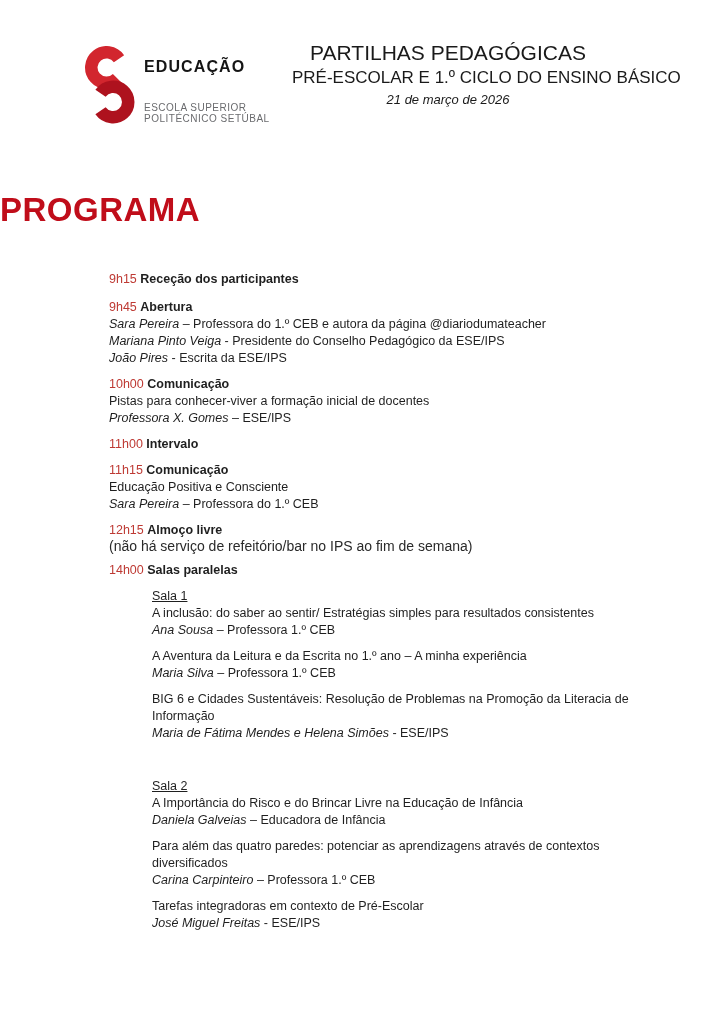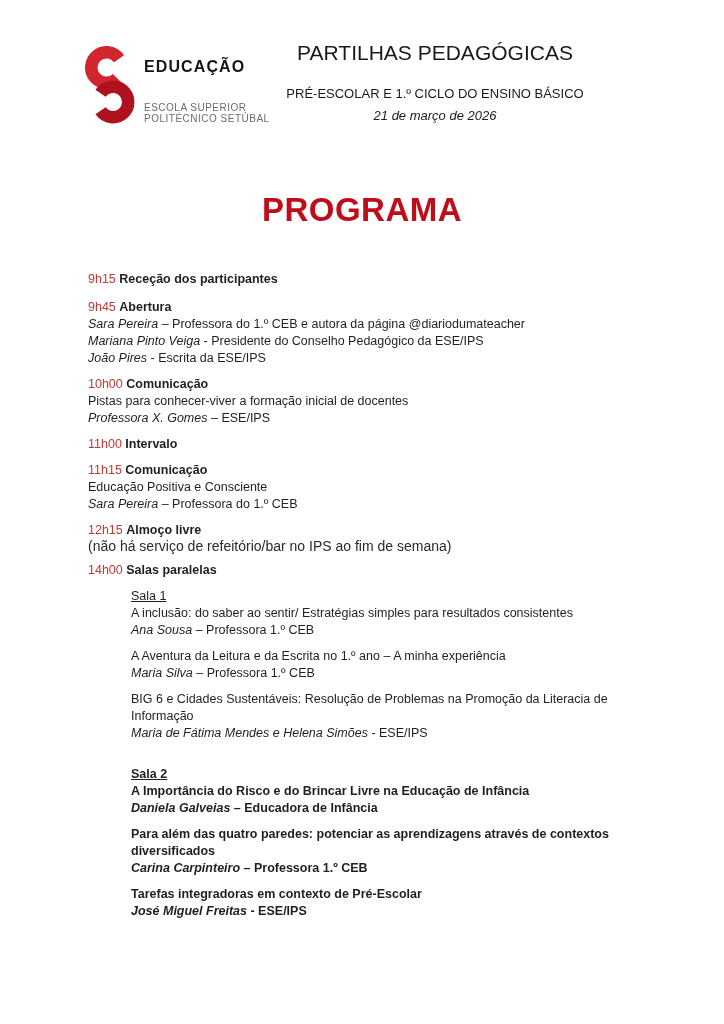--- a/index.html
+++ b/index.html
@@ -20,51 +20,51 @@
   .logo-title {
     font-weight: 700; font-size: 16px; letter-spacing: 1.1px;
     color: #151515; margin-top: 7px; white-space: nowrap;
   }
   .logo-sub {
     margin-top: 26px; font-size: 10px; letter-spacing: 0.5px;
     color: #6a6b6e; line-height: 11px; white-space: nowrap;
   }
 
   .event-head {
-    position: absolute; left: 279px; top: 40px; width: 312px;
+    position: absolute; left: 292px; top: 40px; width: 312px;
     text-align: center; color: #1a1a1a;
   }
   .event-title { font-size: 21px; line-height: 26px; white-space: nowrap; }
-  .event-subtitle { font-size: 13px; line-height: 17px; margin-top: 19px; white-space: nowrap; }
+  .event-subtitle { font-size: 17px; line-height: 17px; margin-top: 3px; white-space: nowrap; }
   .event-date { font-size: 13px; line-height: 17px; margin-top: 5px; font-style: italic; }
 
   
   .program-title {
     position: absolute; top: 191px; left: 0; width: 724px;
-    text-align: center; margin: 0;
+    text-align: left; margin: 0;
     font-size: 33px; line-height: 38px; font-weight: 700;
     color: #c00d1a; letter-spacing: 0.5px;
   }
 
   
   .schedule {
-    position: absolute; top: 271px; left: 88px; width: 545px;
+    position: absolute; top: 271px; left: 109px; width: 545px;
     font-size: 12.5px; line-height: 17px;
   }
   .block { margin: 0 0 9px 0; }
   .block.first { margin-bottom: 11px; }
   .line { min-height: 17px; }
   .time { color: #be3a34; }
   .entry-title { font-weight: 700; }
   .name { font-style: italic; }
   .note { font-size: 14px; line-height: 14px; color: #2a2a2a; }
 
   
   .salas { margin-left: 43px; margin-top: 4px; width: 495px; }
-  .sala + .sala { margin-top: 24px; font-weight: bold; }
+  .sala + .sala { margin-top: 36px; }
   .sala-name { text-decoration: underline; }
   .talk { margin: 0 0 9px 0; }
 </style>
 </head>
 <body>
 
 <div class="logo">
   <svg class="logo-icon" width="50" height="78" viewBox="0 0 50 78" aria-hidden="true">
     <path d="M 34.0 12.75 A 15.25 15.25 0 1 0 32.3 32.3" fill="none" stroke="#d2262e" stroke-width="12.5"></path>
     <path d="M 15.5 64.75 A 15.25 15.25 0 1 0 15.5 47.25" fill="none" stroke="#ae121e" stroke-width="12.5"></path>

